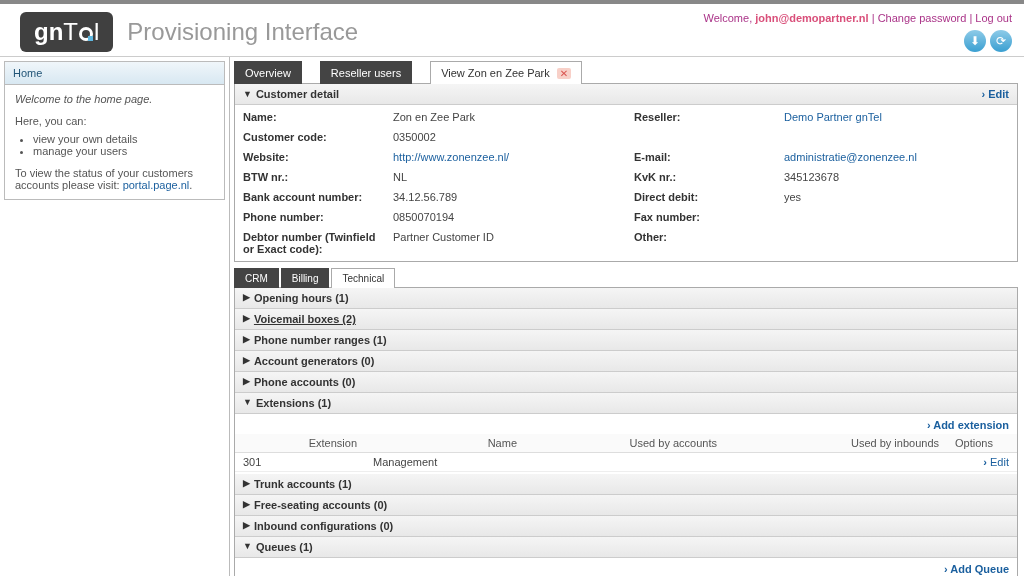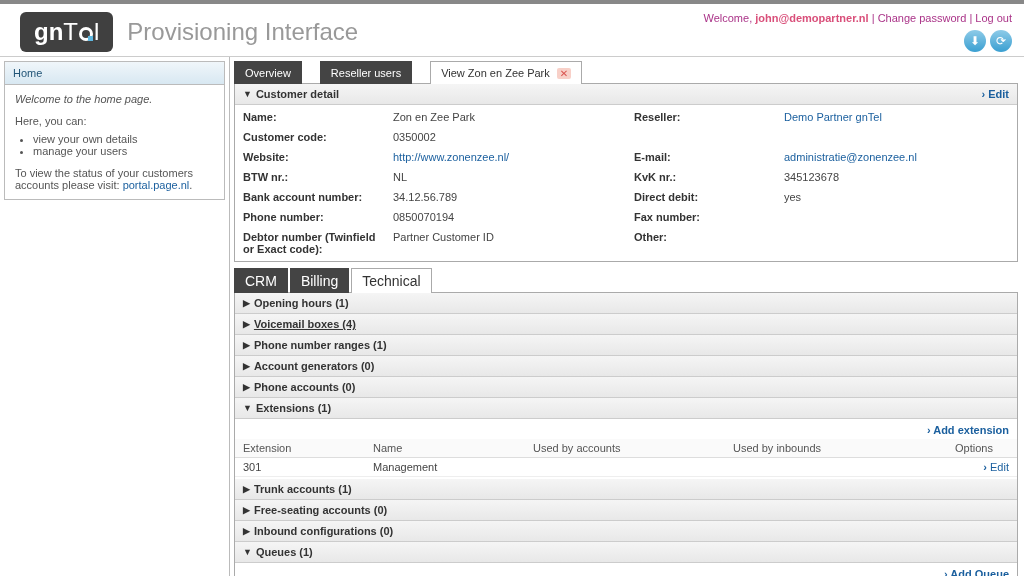--- a/index.html
+++ b/index.html
@@ -33,34 +33,34 @@
 .panel{border:1px solid #aaa;margin-top:-1px;background:#fff}
 .section-hd{background:linear-gradient(#f5f5f5,#e8e8e8);border-bottom:1px solid #ccc;padding:4px 8px;font-weight:bold;display:flex;align-items:center}
 .section-hd .arrow{margin-right:4px;font-size:9px}
 .section-hd .act{margin-left:auto;color:#1a5f9e;font-weight:bold;cursor:pointer;font-size:11px}
 .section-hd .act::before{content:'› ';color:#1a5f9e;font-weight:bold}
 .detail-grid{display:grid;grid-template-columns:150px 1fr 150px 1fr;padding:2px 0}
 .dg-label{font-weight:bold;padding:4px 8px}
 .dg-val{padding:4px 8px;color:#444}
 .dg-val a{color:#1a5f9e;text-decoration:none}
 .subtabs{display:flex;gap:2px;margin:6px 0 0}
-.stab{padding:4px 10px;background:#444;color:#fff;border:1px solid #444;border-bottom:none;cursor:pointer;font-size:14px}
+.stab{padding:4px 10px;background:#444;color:#fff;border:1px solid #444;border-bottom:none;cursor:pointer;font-size:10px}
 .stab.active{background:#fff;color:#333;border-color:#aaa}
 .acc{border:1px solid #aaa;margin-top:-1px}
-.acc-hd{background:linear-gradient(#f5f5f5,#e8e8e8);border-bottom:1px solid #ccc;padding:4px 8px;font-weight:bold;display:flex;align-items:center;cursor:pointer}
+.acc-hd{background:linear-gradient(#f5f5f5,#e8e8e8);border-bottom:1px solid #ccc;padding:4px 8px;font-weight:bold;display:flex;cursor:pointer}
 .acc-hd .arrow{margin-right:4px;font-size:9px}
 .acc-hd.exp .arrow::before{content:'▼'}
 .acc-hd:not(.exp) .arrow::before{content:'▶'}
 .acc-hd .hd-text.underline{text-decoration:underline}
 .acc-body{padding:2px 0}
 .toolbar{display:flex;justify-content:flex-end;padding:3px 8px}
 .toolbar a{color:#1a5f9e;font-weight:bold;text-decoration:none}
 .toolbar a::before{content:'› ';font-weight:bold}
 .tbl{width:100%;border-collapse:collapse}
-.tbl th{text-align:left;font-weight:normal;color:#555;padding:3px 8px;border-bottom:1px solid #ddd;background:#fafafa}
+.tbl th{text-align:right;font-weight:normal;color:#555;padding:3px 8px;border-bottom:1px solid #ddd;background:#fafafa}
 .tbl th.opt{text-align:left}
 .tbl td{padding:3px 8px;border-bottom:1px solid #eee;color:#444}
 .tbl td a{color:#1a5f9e;text-decoration:none}
 .tbl td.opt{text-align:right}
 .tbl td.opt a::before{content:'› ';font-weight:bold}
 </style>
 </head>
 <body>
 
 <div class="topbar"></div>
@@ -163,21 +163,21 @@
       <div class="stab active">Technical</div>
     </div>
 
     <div class="acc">
       <div class="acc-hd">
           <span class="arrow"></span>
           <span class="hd-text">Opening hours (1)</span>
         </div>
       <div class="acc-hd">
           <span class="arrow"></span>
-          <span class="hd-text underline">Voicemail boxes (4)</span>
+          <span class="hd-text underline">Voicemail boxes (2)</span>
         </div>
       <div class="acc-hd">
           <span class="arrow"></span>
           <span class="hd-text">Phone number ranges (1)</span>
         </div>
       <div class="acc-hd">
           <span class="arrow"></span>
           <span class="hd-text">Account generators (0)</span>
         </div>
       <div class="acc-hd">

